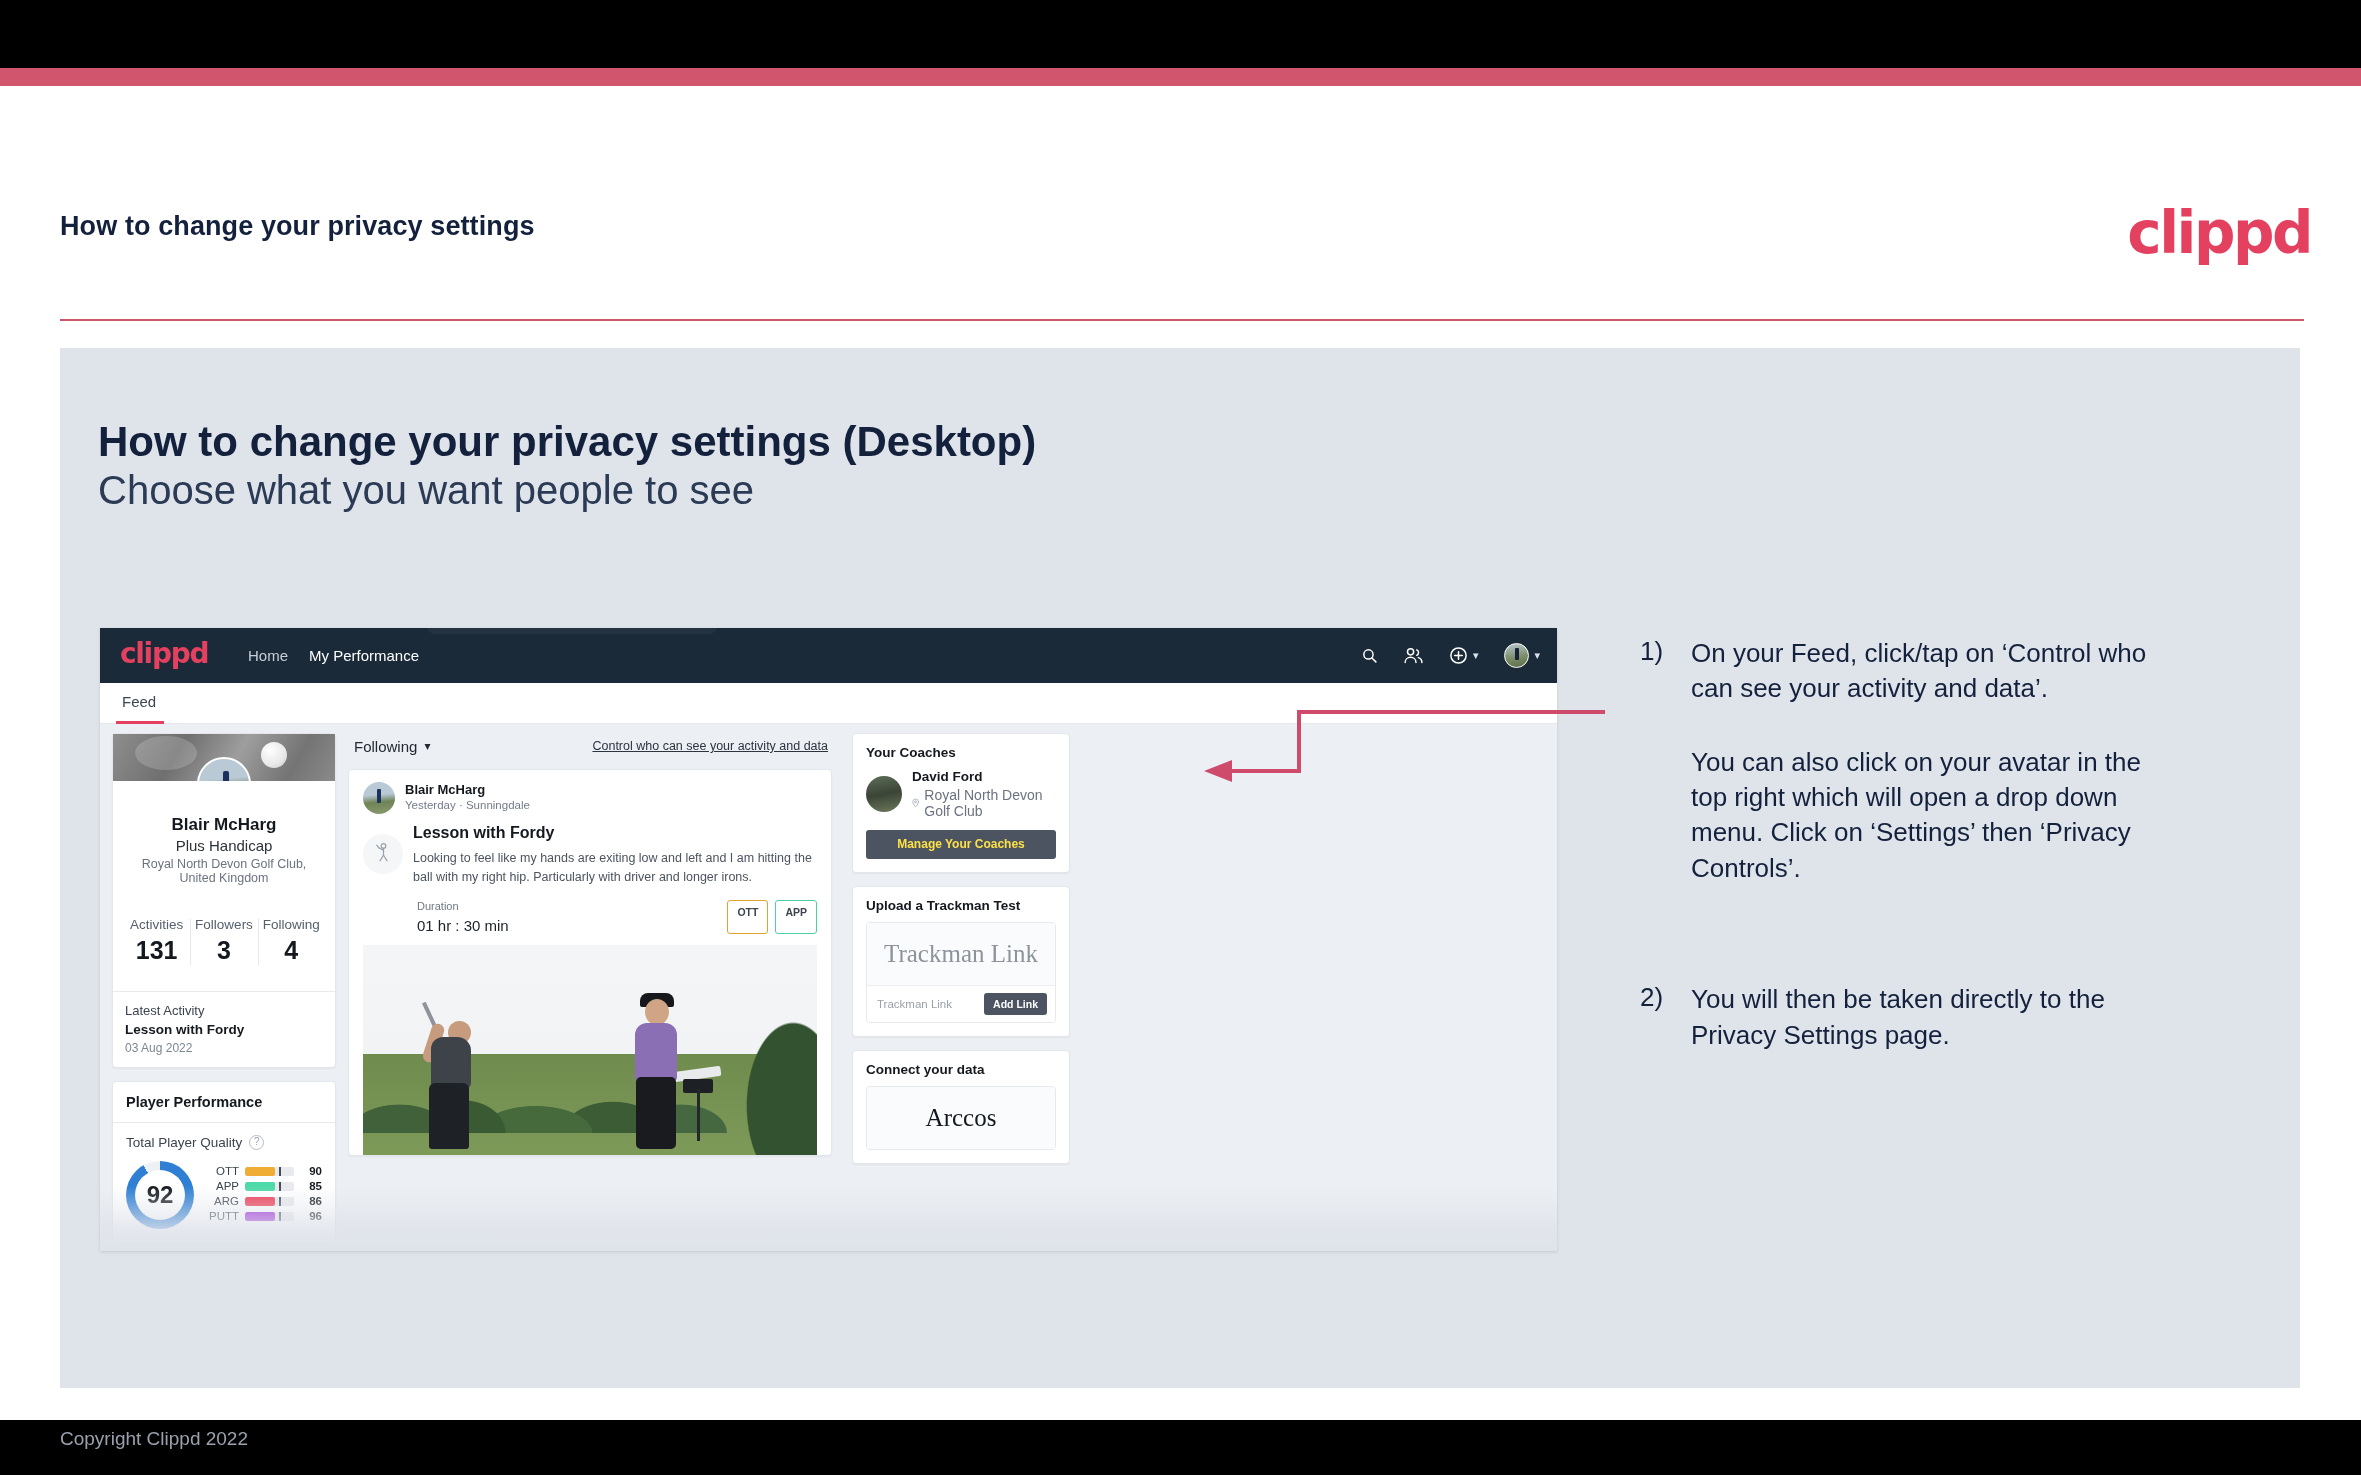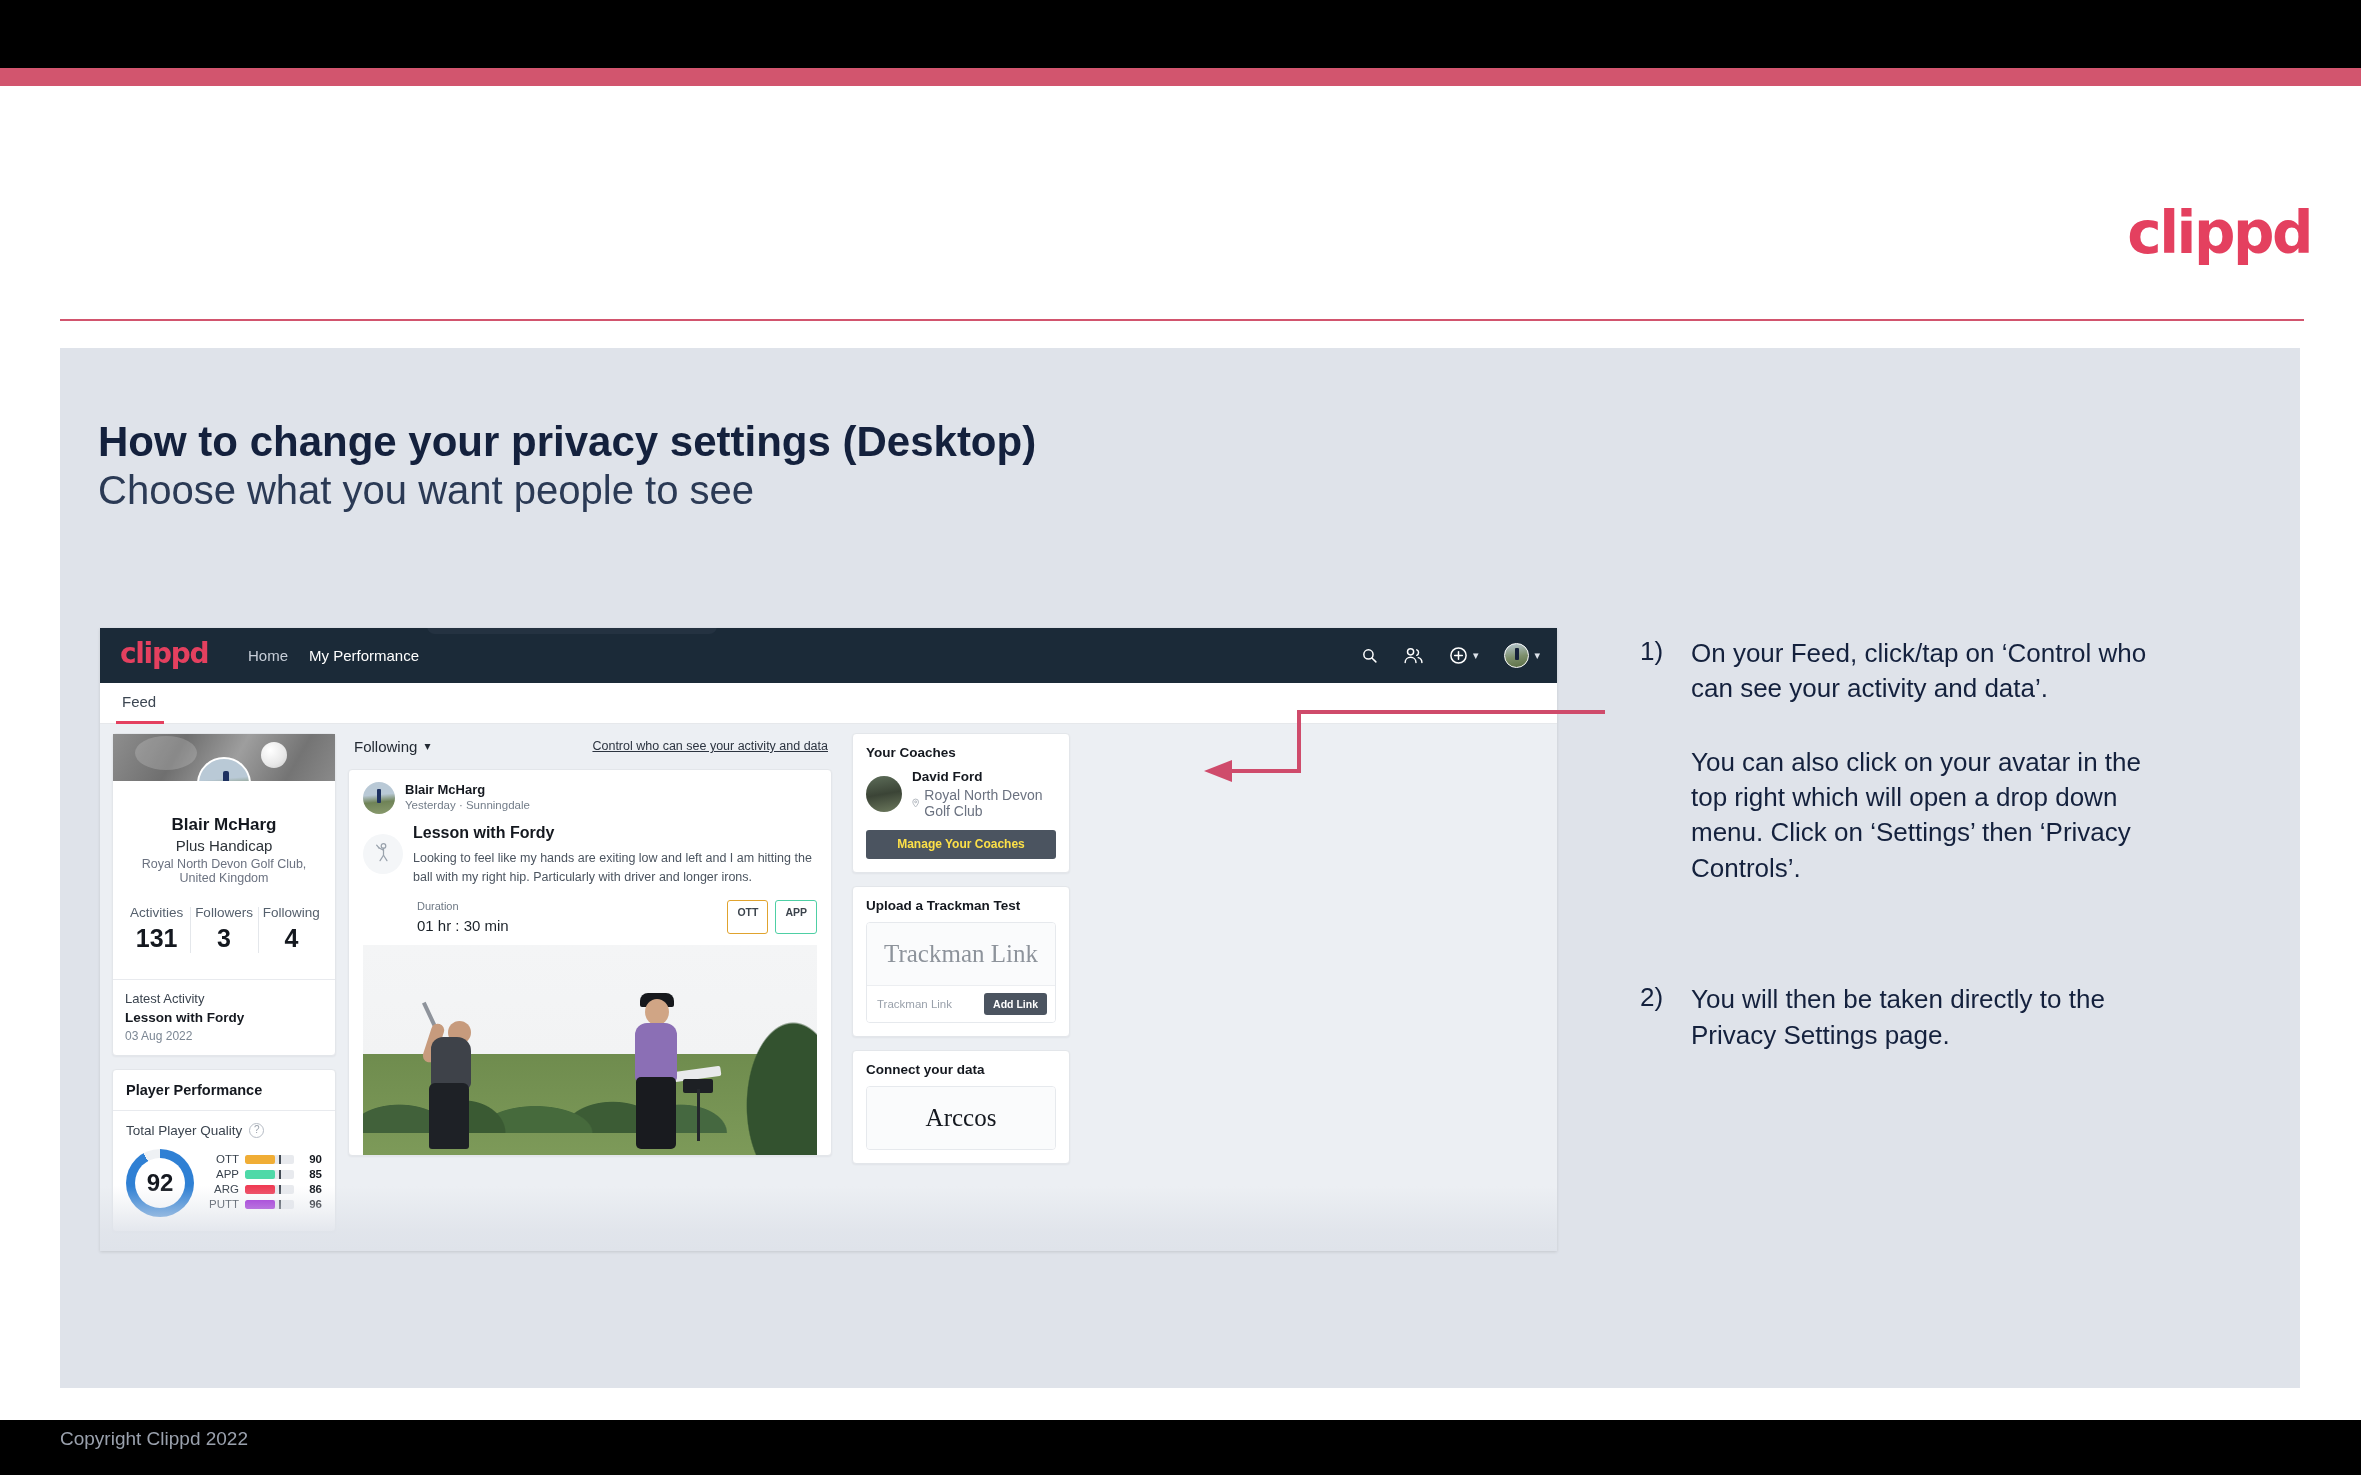--- a/index.html
+++ b/index.html
@@ -137,21 +137,21 @@
   }
   .profile-avatar::after{
     content:""; position:absolute; left:24px; top:12px; width:6px; height:24px;
     background:#1d3160; border-radius:2px;
   }
   .profile-body { padding:34px 10px 12px; text-align:center; }
   .p-name { font-size:17px; font-weight:700; color:#14181f; }
   .p-handicap { font-size:15px; color:#2c3238; margin-top:2px; }
   .p-club { font-size:12.5px; color:#6b7280; margin-top:3px; }
 
-  .stats { display:flex; margin-top:20px;justify-content:flex-end; }
+  .stats { display:flex; margin-top:32px; }
   .stat { flex:1; text-align:center; position:relative; }
   .stat + .stat::before{
     content:""; position:absolute; left:0; top:2px; width:1px; height:46px; background:#e4e7eb;
   }
   .stat-label { font-size:13.5px; color:#55606d; }
   .stat-value { font-size:25px; font-weight:700; color:#14181f; margin-top:4px; }
 
   .latest { border-top:1px solid #e8eaee; margin-top:14px; padding:11px 12px 12px; text-align:left; }
   .lat-t { font-size:13px; color:#3b444f; }
   .lat-n { font-size:13.5px; font-weight:700; color:#14181f; margin-top:4px; }
@@ -287,20 +287,21 @@
 </style>
 </head>
 <body>
 
 <div id="top-bar"></div>
 <div id="pink-band"></div>
 <div id="bottom-bar"></div>
 
 <div id="slide">
 
+  <div id="slide-header-title">How to change your privacy settings</div>
   <div id="brand-logo">clippd</div>
   <div id="header-rule"></div>
 
   <div id="content-panel">
 
     <div id="main-subtitle">Choose what you want people to see</div>
     <div id="main-title">How to change your privacy settings (Desktop)</div>
     <div id="footer-copy">Copyright Clippd 2022</div>
 
     <div id="app-shot">

